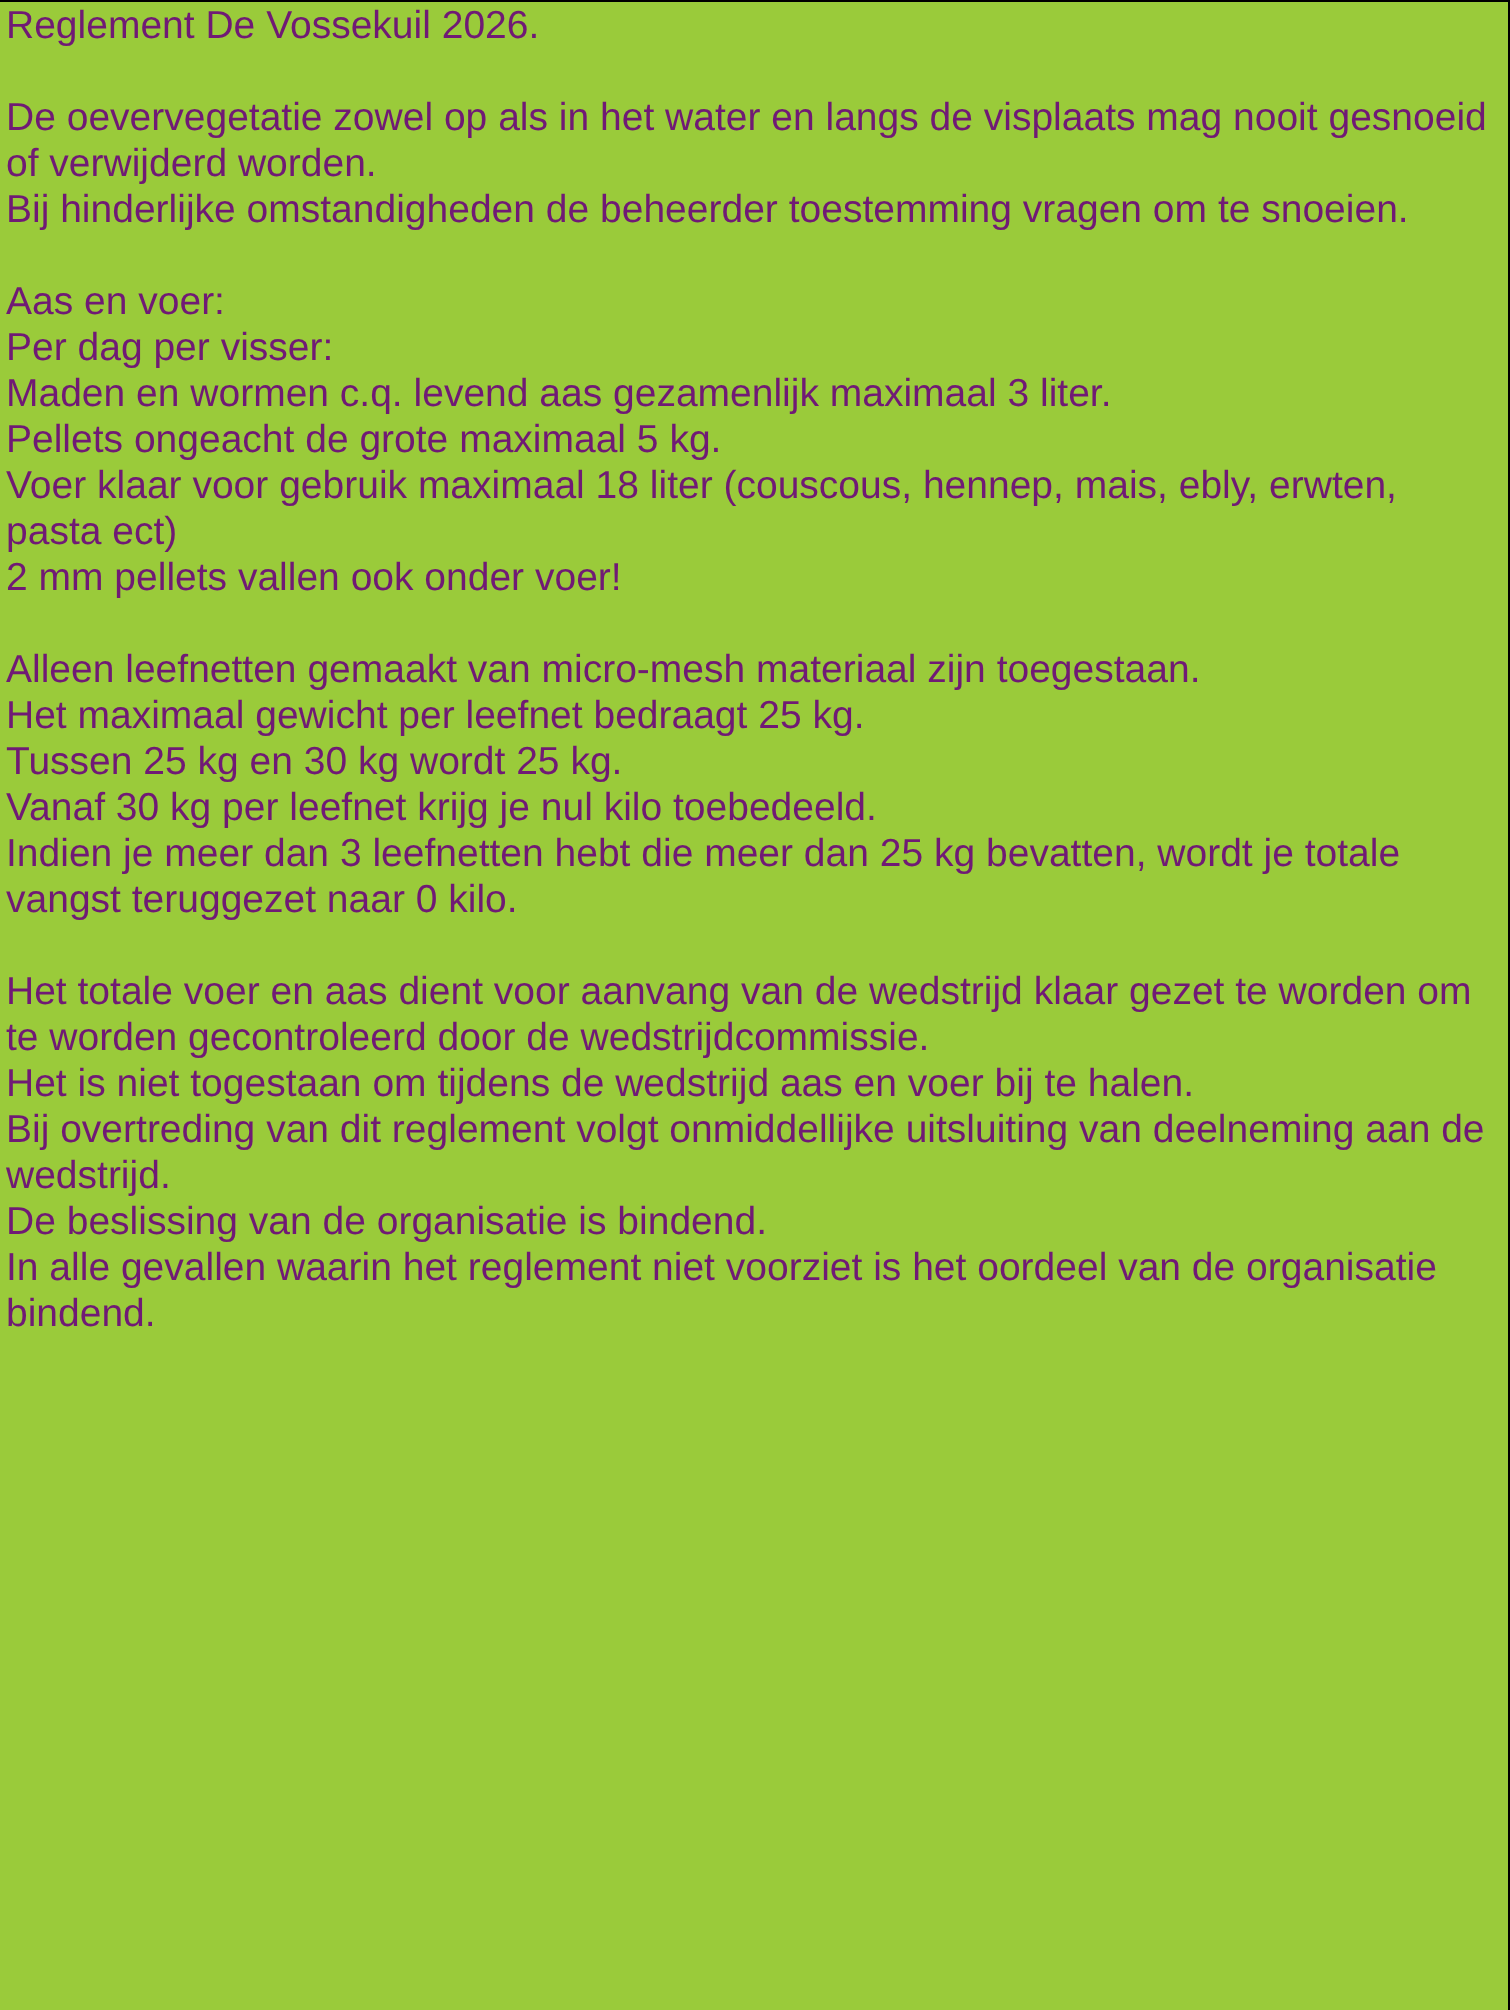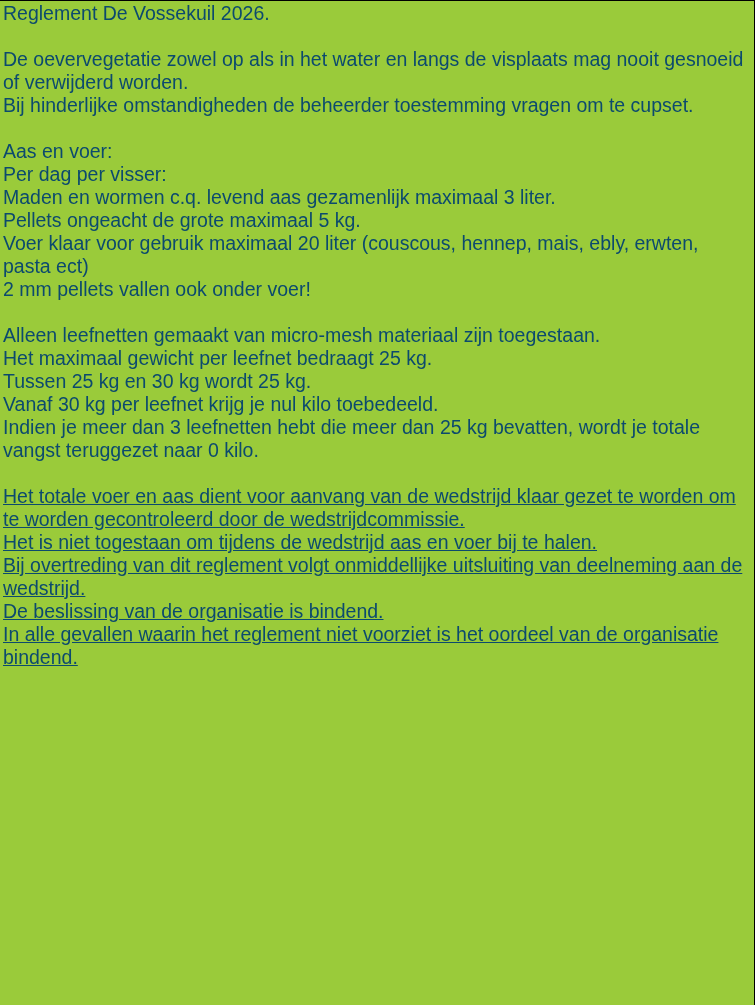--- a/index.html
+++ b/index.html
@@ -16,35 +16,35 @@
   .doc {
     padding: 1px 0 0 3px;
     font-size: 19.5px;
     line-height: 23px;
     color: #000;
   }
   .para {
     margin: 0 0 23px 0;
     white-space: pre;   
   }
-  .para:last-child { margin-bottom: 0; text-decoration: underline; }
+  .para:last-child { margin-bottom: 0; }
 </style>
 </head>
 <body style="background: rgb(154, 203, 58); border-top-color: rgb(0, 0, 0); border-right-color: rgb(0, 0, 0);">
 
-<div class="doc" style="color: #0c4a6e;">
+<div class="doc" style="color: #701a75;">
     <p class="para">Reglement De Vossekuil 2026.</p>
     <p class="para">De oevervegetatie zowel op als in het water en langs de visplaats mag nooit gesnoeid
 of verwijderd worden.
-Bij hinderlijke omstandigheden de beheerder toestemming vragen om te cupset.</p>
+Bij hinderlijke omstandigheden de beheerder toestemming vragen om te snoeien.</p>
     <p class="para">Aas en voer:
 Per dag per visser:
 Maden en wormen c.q. levend aas gezamenlijk maximaal 3 liter.
 Pellets ongeacht de grote maximaal 5 kg.
-Voer klaar voor gebruik maximaal 20 liter (couscous, hennep, mais, ebly, erwten,
+Voer klaar voor gebruik maximaal 18 liter (couscous, hennep, mais, ebly, erwten,
 pasta ect)
 2 mm pellets vallen ook onder voer!</p>
     <p class="para">Alleen leefnetten gemaakt van micro-mesh materiaal zijn toegestaan.
 Het maximaal gewicht per leefnet bedraagt 25 kg.
 Tussen 25 kg en 30 kg wordt 25 kg.
 Vanaf 30 kg per leefnet krijg je nul kilo toebedeeld.
 Indien je meer dan 3 leefnetten hebt die meer dan 25 kg bevatten, wordt je totale
 vangst teruggezet naar 0 kilo.</p>
     <p class="para">Het totale voer en aas dient voor aanvang van de wedstrijd klaar gezet te worden om
 te worden gecontroleerd door de wedstrijdcommissie.

